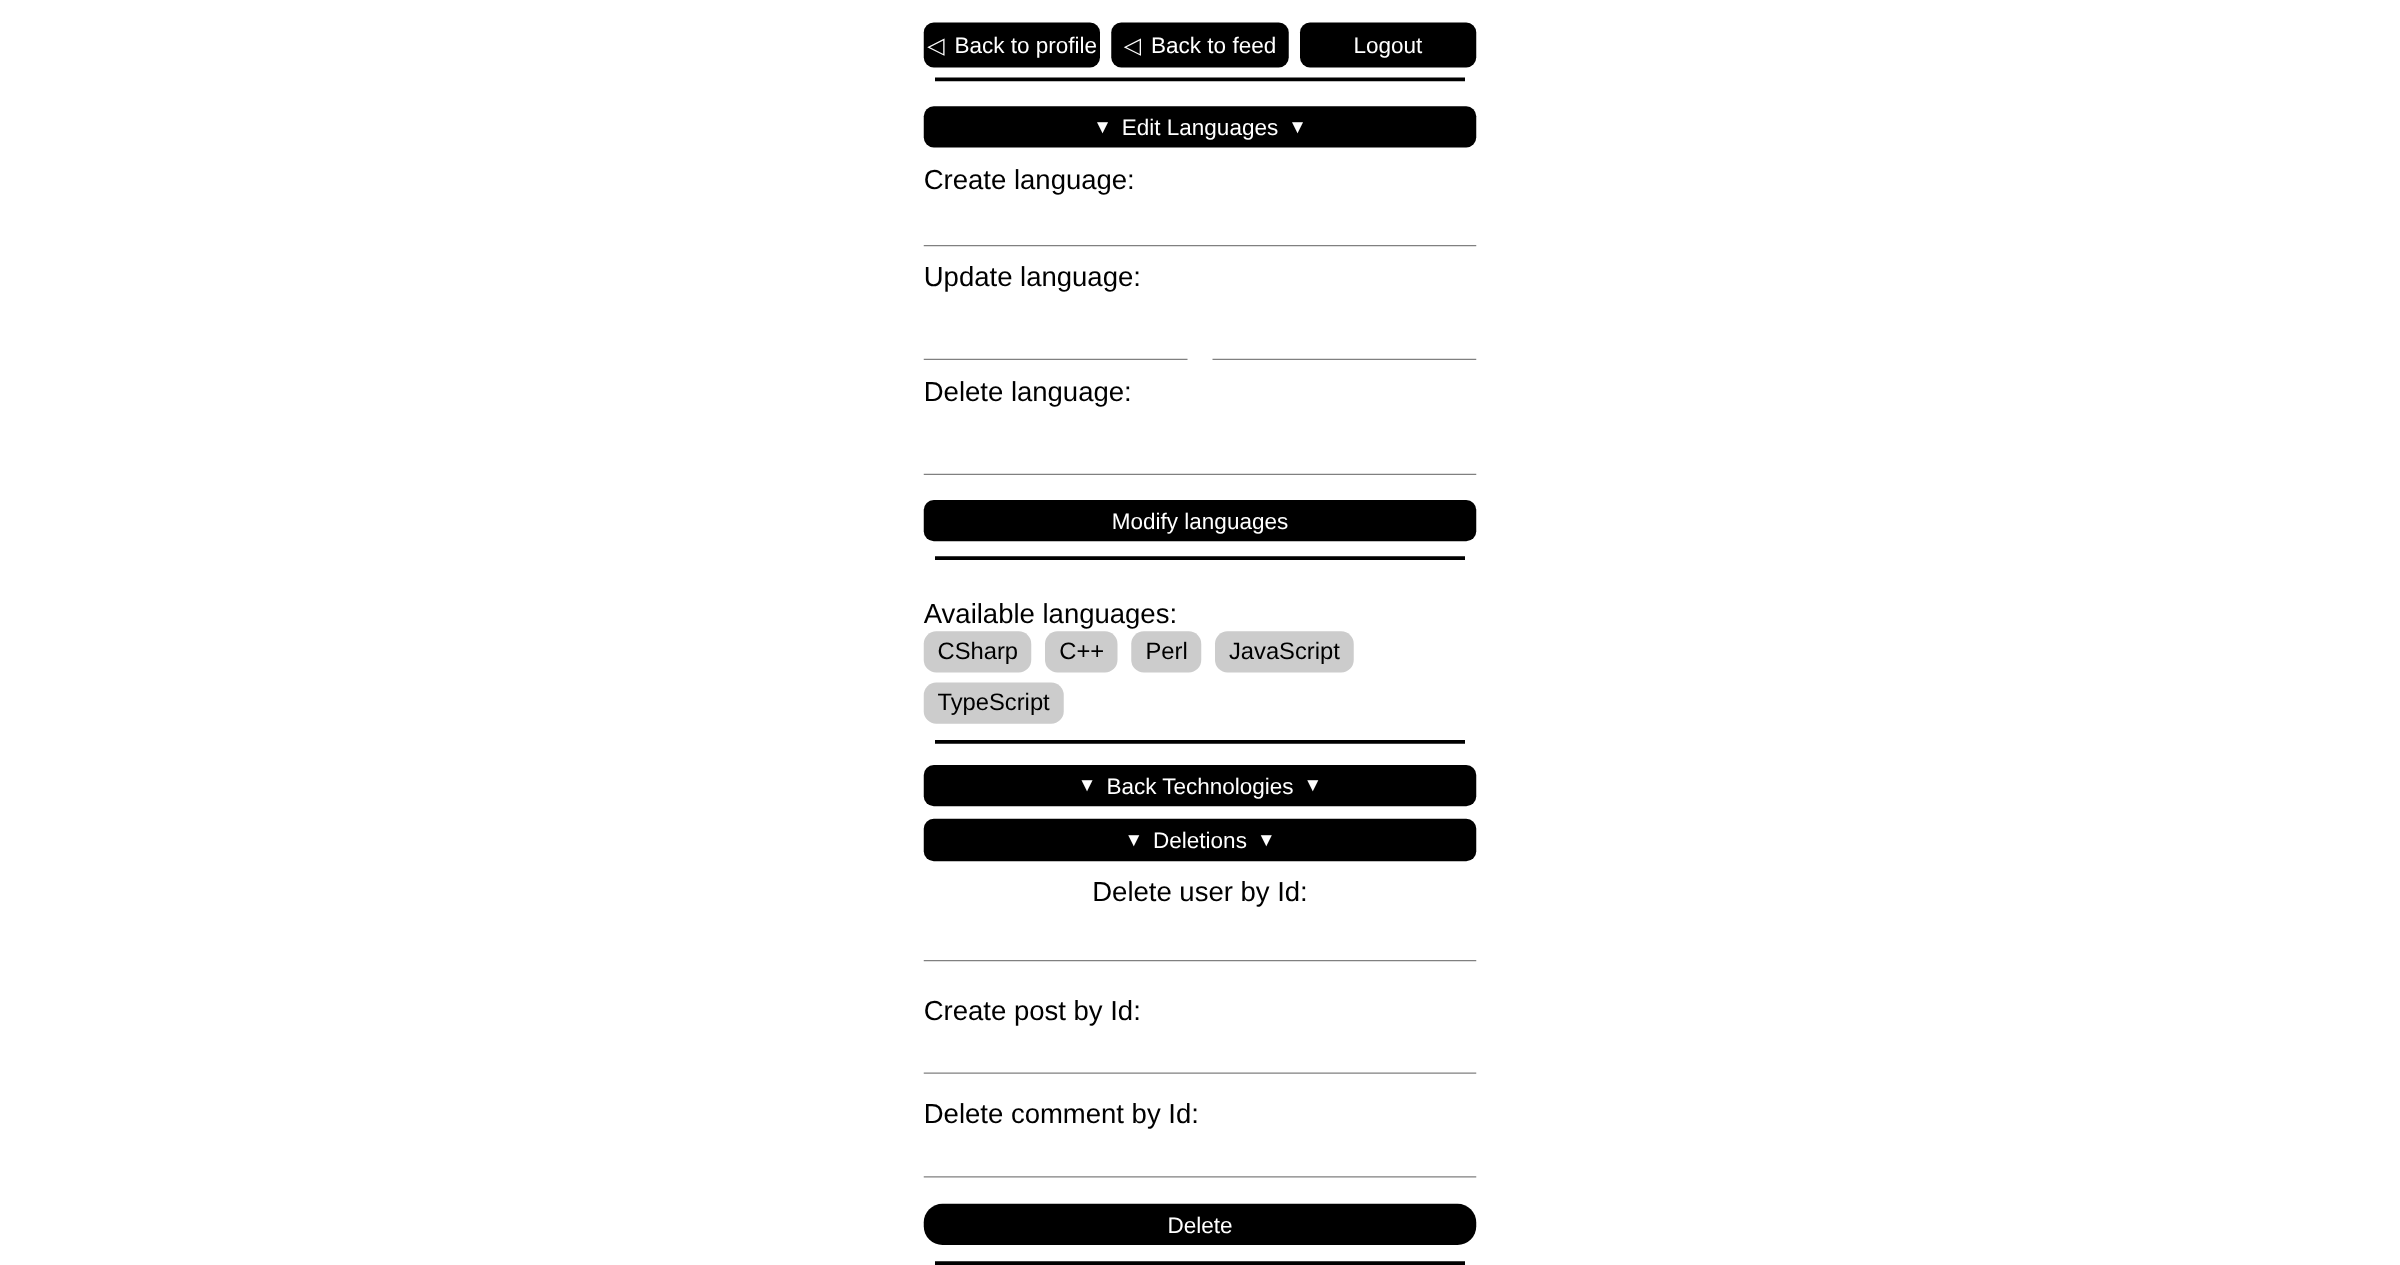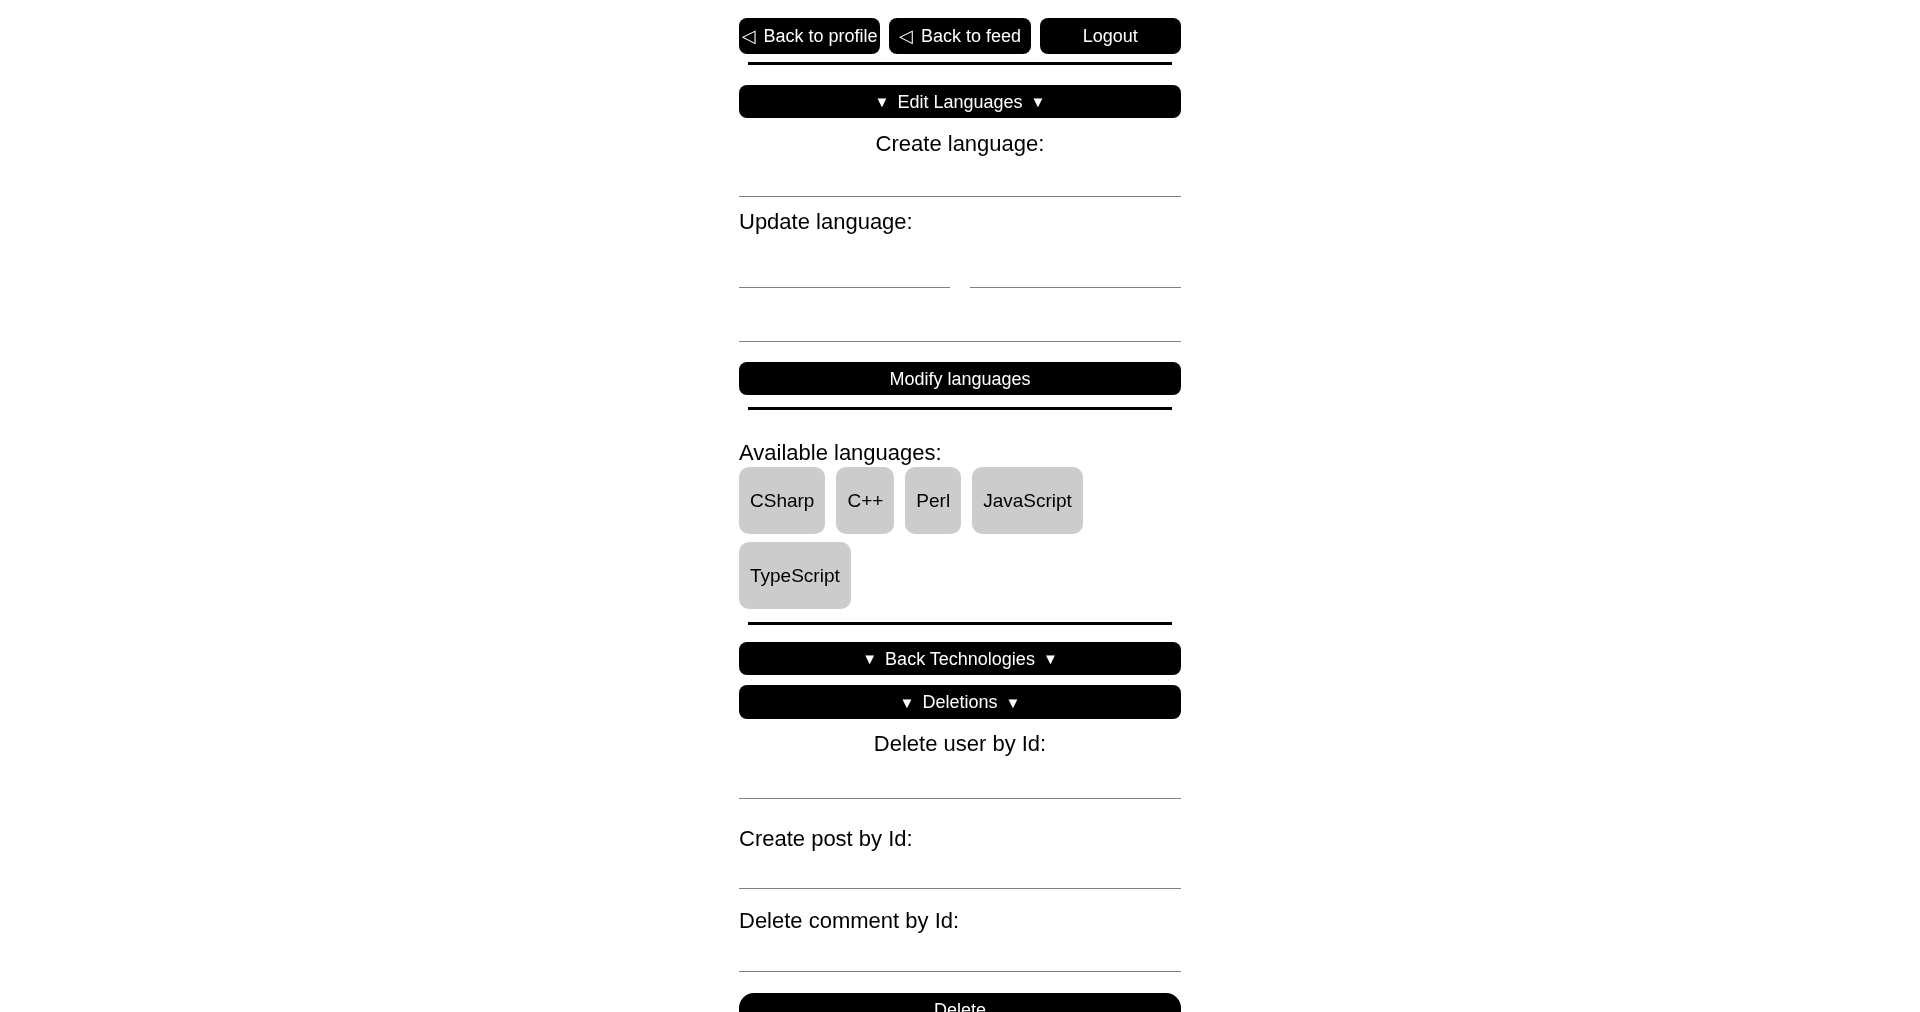--- a/index.html
+++ b/index.html
@@ -85,28 +85,28 @@
     flex-wrap: wrap;
     gap: 8px 11px;
     margin-top: 2px;
   }
   .tag {
     background: #cccccc;
     color: #000000;
     border-radius: 10px;
     font-size: 19px;
     line-height: 1;
-    padding: 24px 11px;
+    padding: 7px 11px;
     display: inline-flex;
     align-items: center;
   }
   
   #hr-top            { margin-top: 8px; }
   #edit-languages-btn{ margin-top: 20px; height: 33px; }
-  #create-label      { margin-top: 14px; text-align: center; }
+  #create-label      { margin-top: 14px; }
   #create-input      { height: 41px; }
   #update-label      { margin-top: 13px; }
   .update-row .uinput{ height: 42px; }
   #delete-lang-label { margin-top: 14px; }
   #delete-lang-input { height: 54px; }
   #modify-btn        { margin-top: 20px; height: 33px; }
   #hr-2              { margin-top: 12px; }
   #available-label   { margin-top: 31px; }
   #hr-3              { margin-top: 13px; }
   #edit-tech-btn     { margin-top: 17px; height: 33px; }
@@ -149,20 +149,21 @@
 
   <label class="field-label" id="create-label">Create language:</label>
   <input class="uinput" id="create-input" type="text" value="" style="">
 
   <label class="field-label" id="update-label">Update language:</label>
   <div class="update-row">
     <input class="uinput" type="text" value="" style="">
     <input class="uinput" type="text" value="" style="">
   </div>
 
+  <label class="field-label" id="delete-lang-label">Delete language:</label>
   <input class="uinput" id="delete-lang-input" type="text" value="" style="">
 
   <button class="btn btn-block" id="modify-btn">
     <span>Modify languages</span>
   </button>
 
   <hr class="thick" id="hr-2">
 
   <label class="field-label" id="available-label">Available languages:</label>
   <div class="tags">

